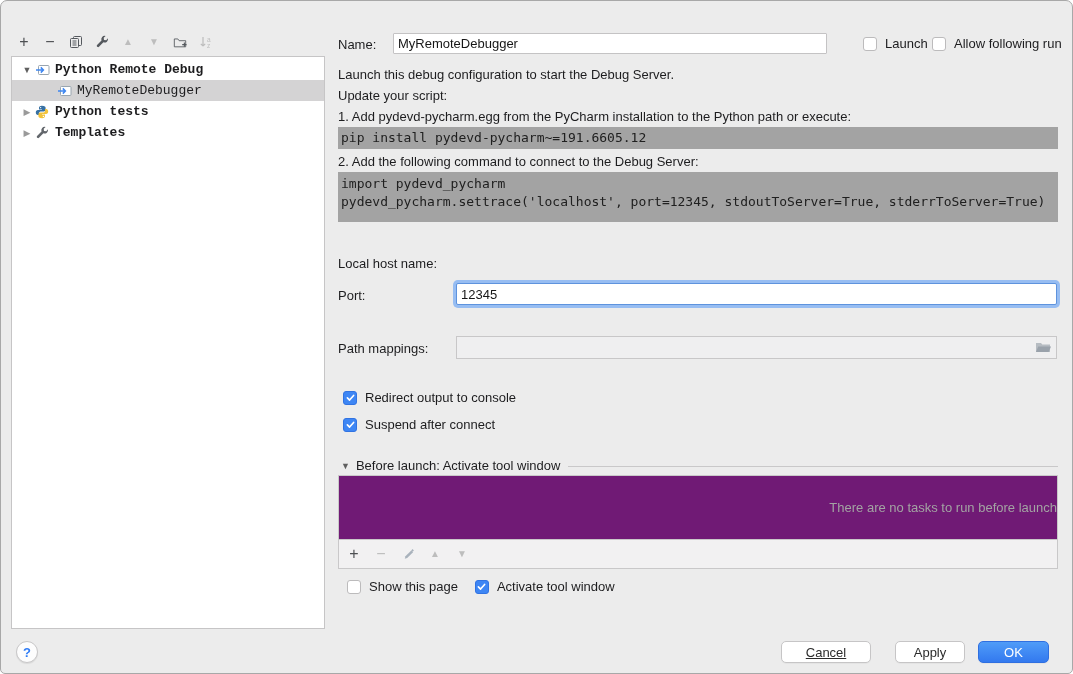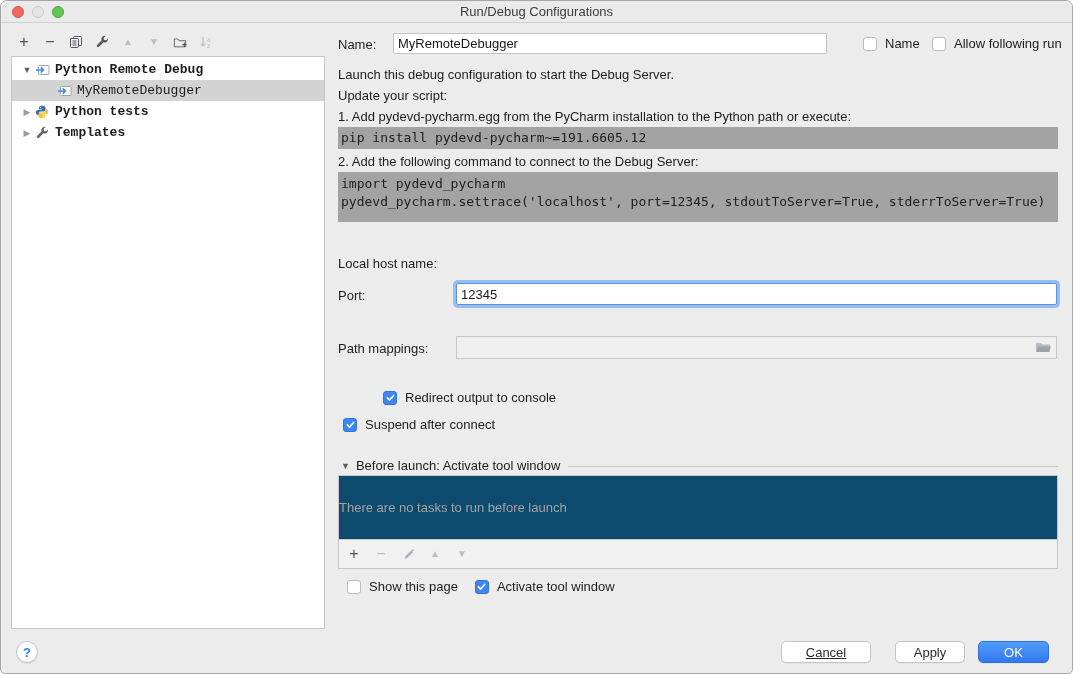--- a/index.html
+++ b/index.html
@@ -45,21 +45,21 @@
   .codeblock { background:#a3a3a3; font-family:"DejaVu Sans Mono", monospace;
     font-size:13px; color:#202020; }
   .check-row { display:flex; align-items:center; gap:8px; }
   .cbox { width:14px; height:14px; border-radius:3px; background:#ffffff;
     border:1px solid #bcbbbc; display:flex; align-items:center; justify-content:center; flex:0 0 14px; }
   .cbox.checked { background:#3e86f4; border-color:#3173e2; }
   .section-head { display:flex; align-items:center; }
   .section-head .tri { font-size:9px; color:#5f5f5f; margin-right:6px; }
   .section-head .rule { flex:1; border-top:1px solid #c9c8c9; margin-left:8px; margin-top:1px; }
   .task-box { position:absolute; left:337px; top:474px; width:720px; height:65px;
-    background:#0c4a6e; border:1px solid #c9c8c9; display:flex; align-items:center; justify-content:flex-start; }
+    background:#701a75; border:1px solid #c9c8c9; display:flex; align-items:center; justify-content:flex-end; }
   .empty-text { color:#a3a3a3; font-size:13px; }
   .task-strip { position:absolute; left:337px; top:538px; width:720px; height:30px;
     background:#f2f1f2; border:1px solid #c9c8c9; display:flex; align-items:center; gap:13px; padding-left:8px; }
 
   
   .help-btn { position:absolute; left:15px; top:640px; width:22px; height:22px; border-radius:50%;
     background:#fdfdfd; border:1px solid #c8c7c8; color:#2f7cf6; font-size:13px; font-weight:bold;
     display:flex; align-items:center; justify-content:center; box-shadow:0 1px 1px rgba(0,0,0,.08); }
   .btn { position:absolute; top:640px; height:22px; border-radius:5px; font-size:13px;
     display:flex; align-items:center; justify-content:center; background:#ffffff;
@@ -69,26 +69,20 @@
   .btn.apply  { left:894px; width:70px; }
   .btn.ok     { left:977px; width:71px; }
 
   svg { display:block; }
 </style>
 </head>
 <body>
 
 <div class="window">
 
-  <div class="titlebar">
-    <span class="light red"></span>
-    <span class="light gray"></span>
-    <span class="light green"></span>
-    <div class="title">Run/Debug Configurations</div>
-  </div>
 
   <div class="tree-toolbar">
     <span class="tbtn">+</span>
     <span class="tbtn">−</span>
     <span class="tbtn">
       <svg width="14" height="14" viewBox="0 0 14 14">
           <rect x="4.5" y="1.5" width="8" height="9" rx="1" fill="none" stroke="#55595e"></rect>
           <rect x="1.5" y="3.5" width="8" height="9" rx="1" fill="#ececec" stroke="#55595e"></rect>
           <path d="M3.5 6h4M3.5 8h4M3.5 10h4" stroke="#55595e" stroke-width="1"></path>
         </svg>
@@ -160,21 +154,21 @@
           </svg>
       </span>
       <span class="tlabel bold">Templates</span>
     </div>
   </div>
 
   <div class="abs label" style="left:337px; top:36px;">Name:</div>
   <input class="field abs" style="left: 392px; top: 32px; width: 434px; height: 21px;" value="MyRemoteDebugger">
   <div class="abs check-row" style="left:862px; top:35px;">
     <span class="cbox"></span>
-    <span class="label">Name</span>
+    <span class="label">Launch</span>
   </div>
   <div class="abs check-row" style="left:931px; top:35px;">
     <span class="cbox"></span>
     <span class="label">Allow following run</span>
   </div>
 
   <div class="abs label" style="left:337px; top:66px;">Launch this debug configuration to start the Debug Server.</div>
   <div class="abs label" style="left:337px; top:87px;">Update your script:</div>
   <div class="abs label" style="left:337px; top:108px;">1. Add pydevd-pycharm.egg from the PyCharm installation to the Python path or execute:</div>
   <div class="abs codeblock" style="left:337px; top:126px; width:720px; height:22px; line-height:22px; padding-left:3px;">pip install pydevd-pycharm~=191.6605.12</div>
@@ -190,21 +184,21 @@
   <div class="abs label" style="left:337px; top:340px;">Path mappings:</div>
   <div class="abs" style="left:455px; top:335px; width:601px; height:23px; background:#efeff0; border:1px solid #c8c7c8;">
     <span style="position:absolute; right:5px; top:4px;">
       <svg width="16" height="13" viewBox="0 0 16 13">
           <path d="M1 2h5l1.3 1.5H15V11H1z" fill="#b6bcc2"></path>
           <path d="M3.2 5.5H16L13.6 11H1z" fill="#9aa2ab"></path>
         </svg>
     </span>
   </div>
 
-  <div class="abs check-row" style="left:342px; top:389px;margin-left:40px;">
+  <div class="abs check-row" style="left:342px; top:389px;">
     <span class="cbox checked">
       <svg width="11" height="11" viewBox="0 0 12 12">
           <path d="M2.6 6.4l2.4 2.4 4.4-5" stroke="#ffffff" stroke-width="1.8" fill="none" stroke-linecap="round" stroke-linejoin="round"></path>
         </svg>
     </span>
     <span class="label">Redirect output to console</span>
   </div>
   <div class="abs check-row" style="left:342px; top:416px;">
     <span class="cbox checked">
       <svg width="11" height="11" viewBox="0 0 12 12">

